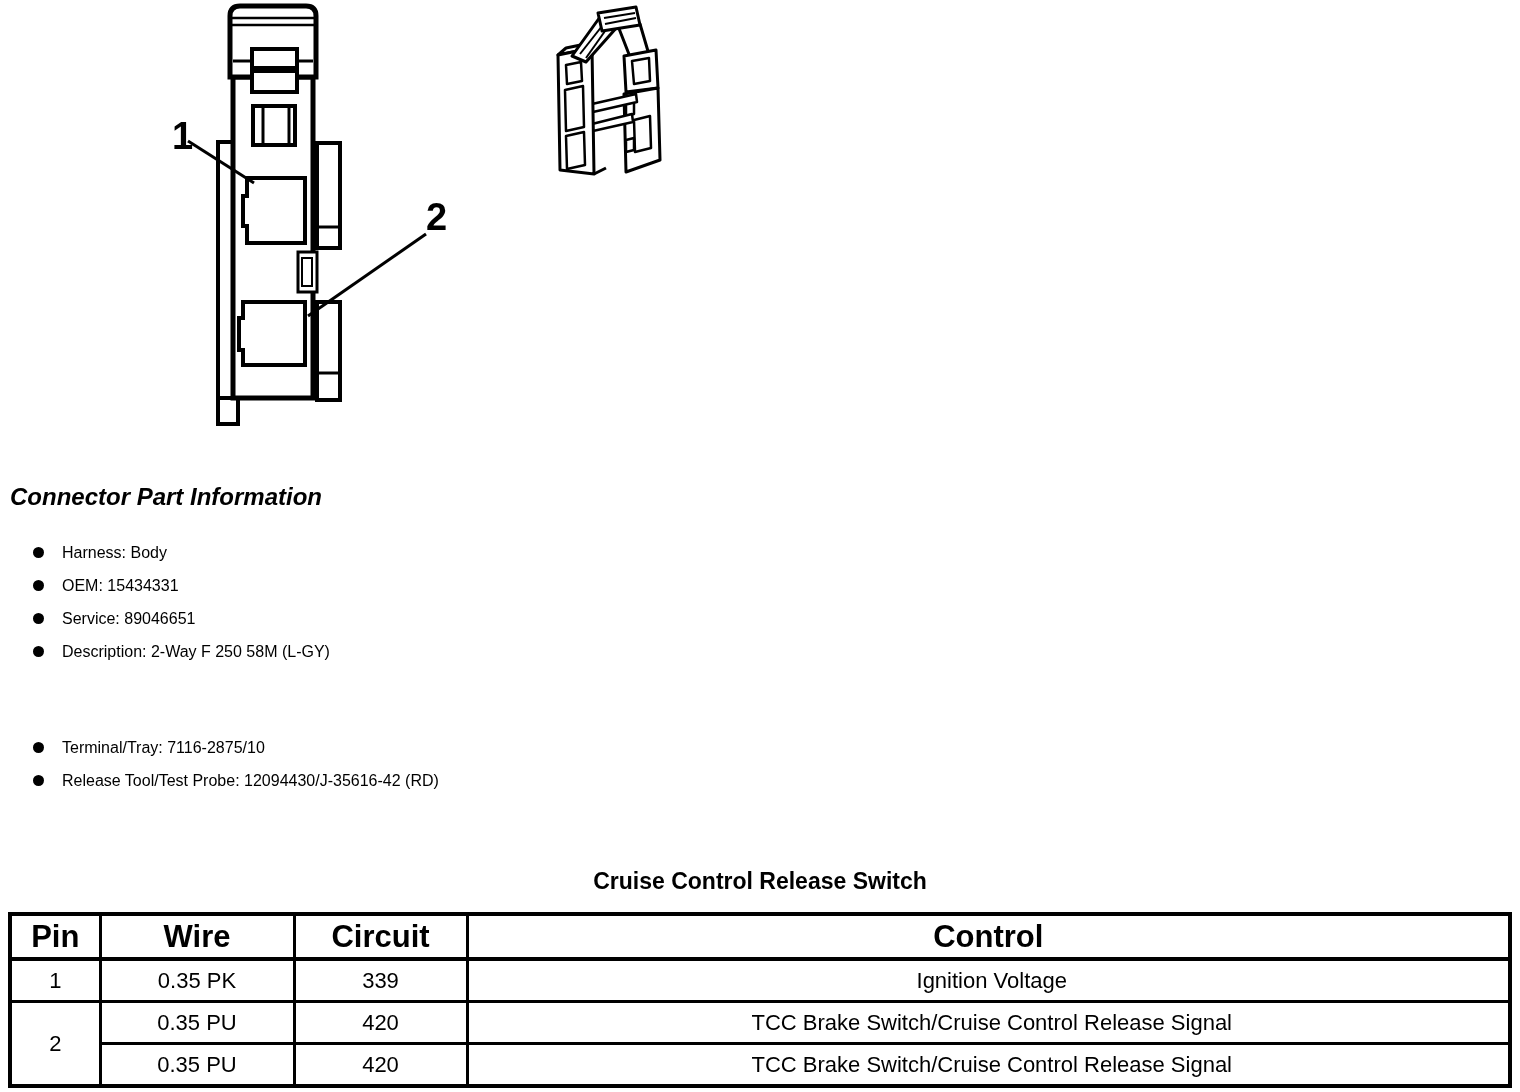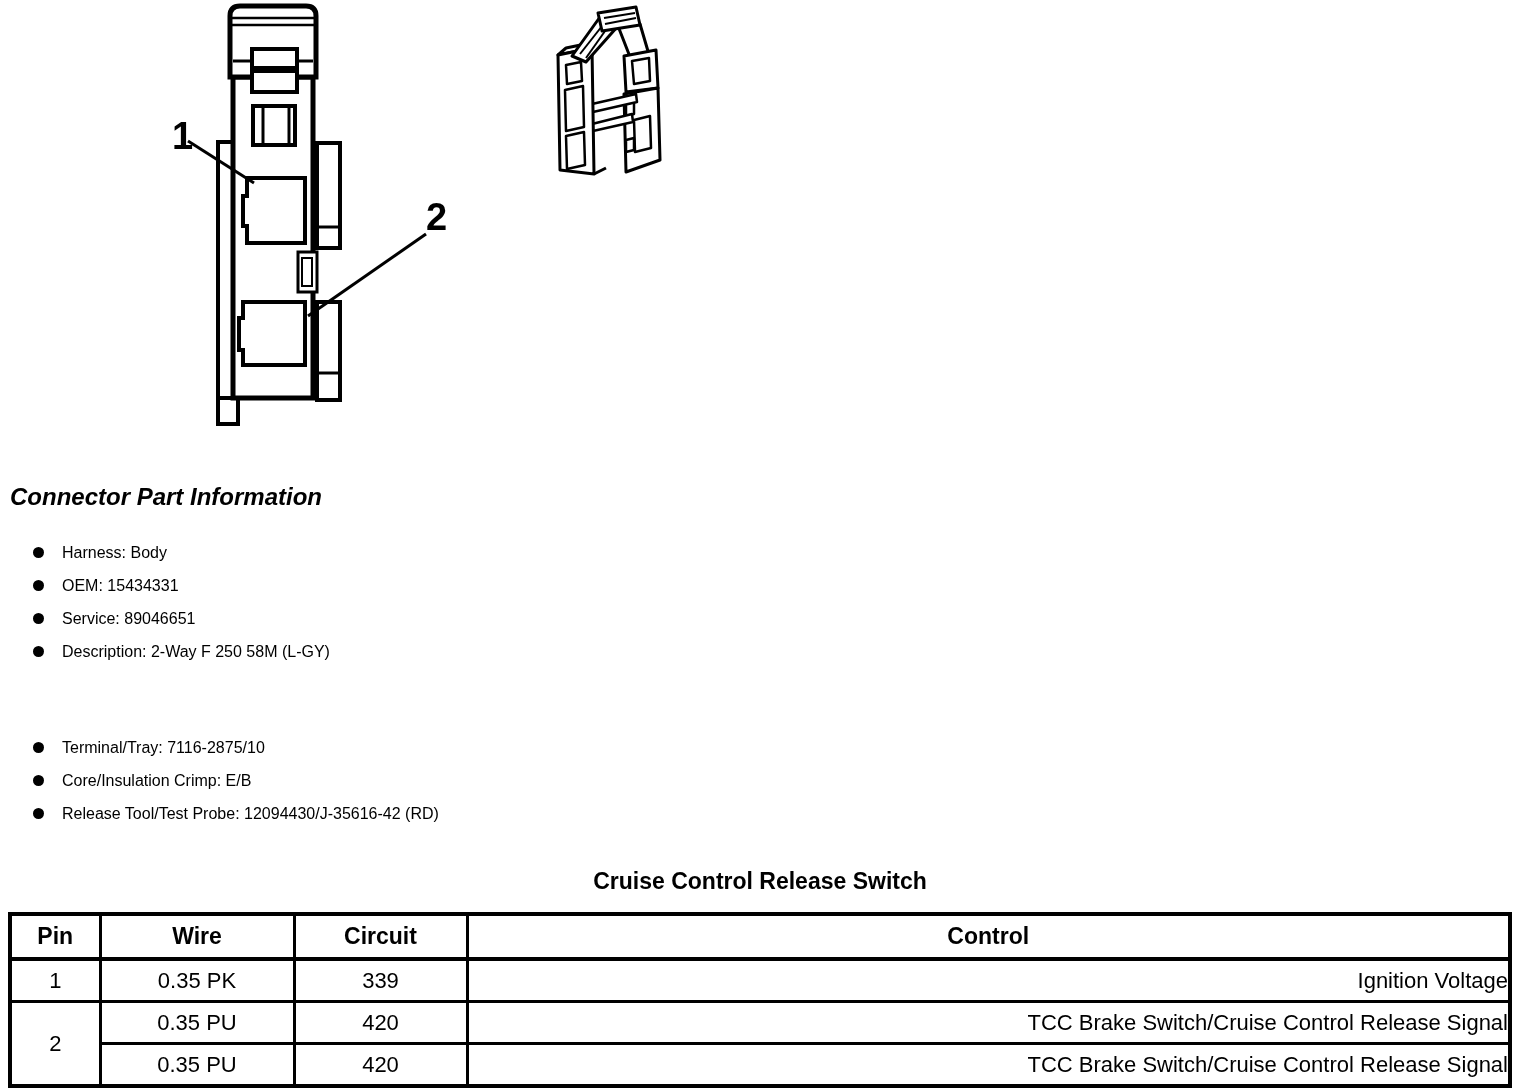--- a/index.html
+++ b/index.html
@@ -33,29 +33,29 @@
     left:8px;width:1504px;text-align:center;
     font-size:23px;font-weight:bold;line-height:24px;
   }
   table#pin-table{
     left:8px;border-collapse:collapse;table-layout:fixed;
     width:1504px;background:#fff;
     border:4px solid #000;
   }
   table#pin-table th{
     border:3px solid #000;border-bottom:4px solid #000;
-    font-size:23px;font-weight:bold;text-align:center;
+    font-size:31px;font-weight:bold;text-align:center;
     height:41px;padding:0;
   }
   table#pin-table td{
     border:3px solid #000;
     font-size:22px;text-align:center;vertical-align:middle;
     height:39px;padding:0;
   }
-  table#pin-table td.fn{text-align:right;padding-left:7px;}
+  table#pin-table td.fn{text-align:center;padding-left:7px;}
   svg .ln{stroke:#000;fill:none;}
   svg .shp{stroke:#000;fill:#fff;}
 </style>
 </head>
 <body>
 
 <div id="page">
 
   <svg class="abs" style="left:160px;top:0;" width="312" height="440" viewBox="0 0 312 440">
 
@@ -152,24 +152,20 @@
       <span class="dot"></span>
       <span>Description: 2-Way F 250 58M (L-GY)</span>
     </li>
   </ul>
 
 
   <ul class="abs bullets" style="top:736px;">
     <li>
       <span class="dot"></span>
       <span>Terminal/Tray: 7116-2875/10</span>
-    </li>
-    <li>
-      <span class="dot"></span>
-      <span>Core/Insulation Crimp: E/B</span>
     </li>
     <li>
       <span class="dot"></span>
       <span>Release Tool/Test Probe: 12094430/J-35616-42 (RD)</span>
     </li>
   </ul>
 
   <div id="table-title" class="abs" style="top:869px;">Cruise Control Release Switch</div>
 
   <table id="pin-table" class="abs" style="top:912px;">

